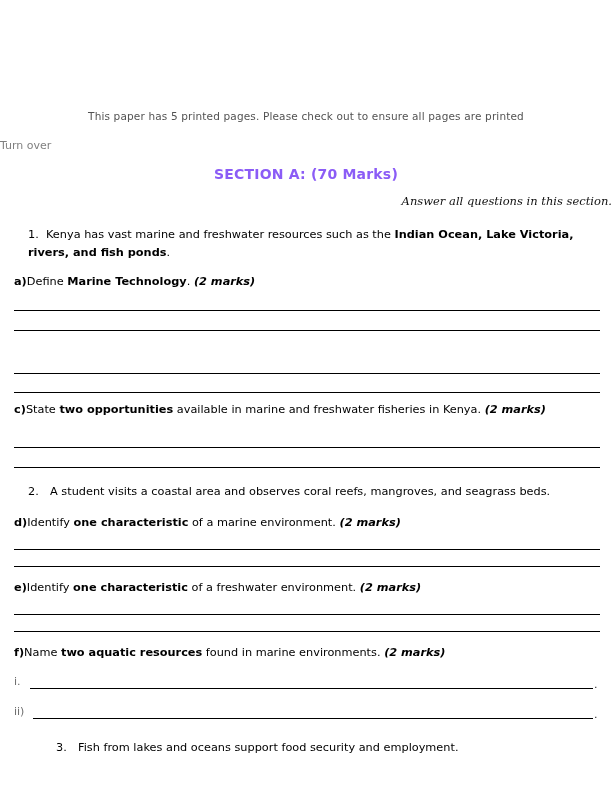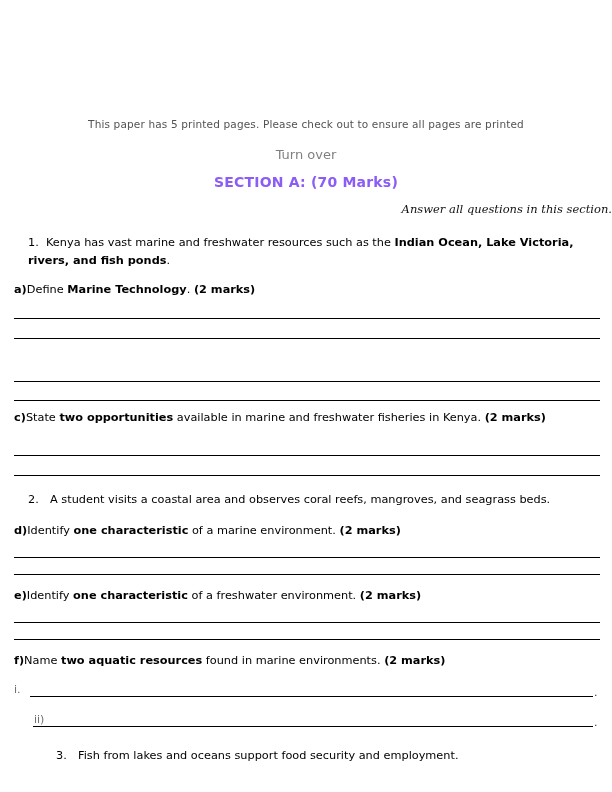--- a/index.html
+++ b/index.html
@@ -11,21 +11,21 @@
     width: 612px;
     height: 792px;
     position: relative;
     font-family: "DejaVu Sans", sans-serif;
     color: #000000;
     overflow: hidden;
   }
 
   .page {
     position: absolute;
-    left: 0; top: 8px;
+    left: 0; top: 0;
     width: 612px;
     height: 678px;
     background: #ffffff;
   }
 
   
   .hdr-note {
     position: absolute;
     left: 0; right: 0;
     top: 110px;
@@ -34,23 +34,23 @@
     font-size: 10.5px;
     letter-spacing: 0.15px;
     color: #2b2b2b;
     opacity: 0.82;
     white-space: nowrap;
   }
   .hdr-turnover {
     position: absolute;
     left: 0; right: 0;
     top: 139px;
-    text-align: center;
+    text-align: left;
     font-family: "DejaVu Sans", sans-serif;
-    font-size: 13px;
+    font-size: 11px;
     color: #4a4a4a;
     opacity: 0.7;
   }
 
   .section-title {
     position: absolute;
     left: 0; right: 0;
     top: 166px;
     text-align: center;
     font-family: "DejaVu Sans", sans-serif;
@@ -72,20 +72,21 @@
 
   .stem {
     position: absolute;
     font-family: "DejaVu Sans", sans-serif;
     font-size: 11.3px;
     line-height: 18px;
     color: #000;
   }
   .stem b { font-weight: bold; }
   .marks {
+    font-style: italic;
     font-weight: bold;
     font-family: "DejaVu Sans", sans-serif;
   }
 
   .part {
     position: absolute;
     font-family: "DejaVu Sans", sans-serif;
     font-size: 11.3px;
     color: #000;
     white-space: nowrap;
@@ -153,19 +154,19 @@
   <div class="part" style="left:14px; top:581px;"><span class="lbl">e)</span><span>Identify </span><b>one characteristic</b><span> of a freshwater environment.  </span><span class="marks">(2 marks)</span></div>
   <div class="rule" style="left:14px; top:614px; width:586px;"></div>
   <div class="rule" style="left:14px; top:631px; width:586px;"></div>
 
   <div class="part" style="left:14px; top:646px;"><span class="lbl">f)</span><span>Name </span><b>two aquatic resources</b><span> found in marine environments. </span><span class="marks">(2 marks)</span></div>
 
   <div class="roman" style="left:14px; top:675px;">i.</div>
   <div class="roman-rule" style="left:30px; top:688px; width:563px;"></div>
   <div class="roman-dot" style="left:594px; top:678px;">.</div>
 
-  <div class="roman" style="left:14px; top:705px;margin-left:20px;">ii)</div>
+  <div class="roman" style="left:14px; top:705px;">ii)</div>
   <div class="roman-rule" style="left:33px; top:718px; width:560px;"></div>
   <div class="roman-dot" style="left:594px; top:708px;">.</div>
 
   <div class="stem" style="left:28px; top:739px; width:558px;margin-left:28px;"><span class="idx" style="display:inline-block;width:22px;">3.</span><span>Fish from lakes and oceans support food security and employment.</span></div>
 
 </div>
 
 </body></html>

